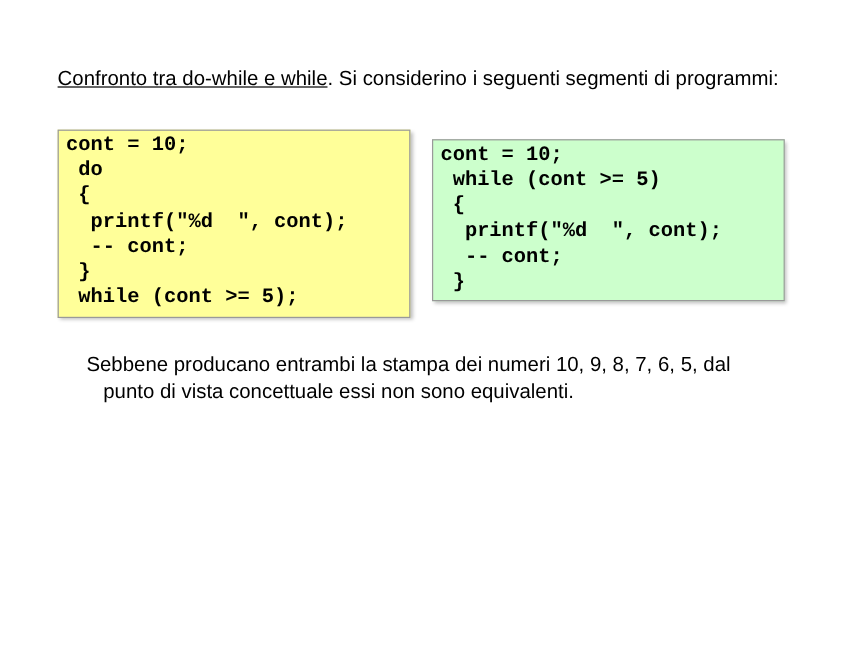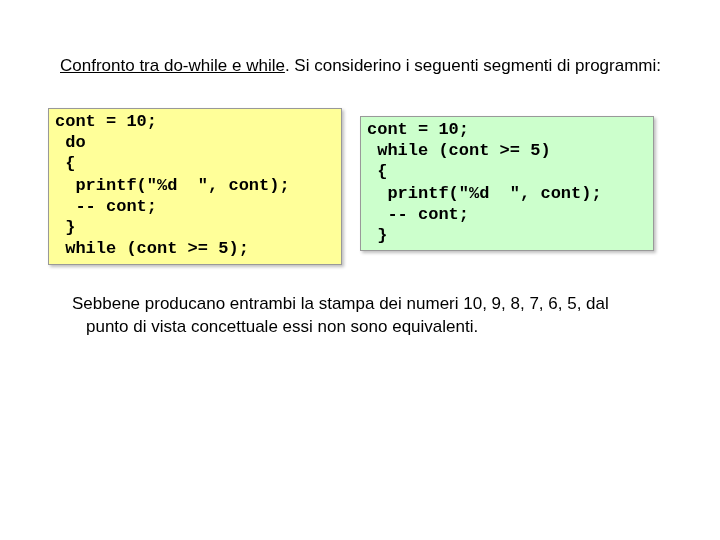--- a/index.html
+++ b/index.html
@@ -9,21 +9,21 @@
     height: 540px;
     background: #ffffff;
     font-family: Arial, Helvetica, sans-serif;
     font-size: 17px;
     color: #000;
   }
   .slide {
     padding: 55px 48px 0 48px;
   }
   .heading {
-    margin: 0 0 30px 12px;
+    margin: 0 0 30px 0;
     line-height: 1.35;
   }
   .heading .underline {
     text-decoration: underline;
   }
   .code-row {
     display: flex;
     gap: 18px;
     margin-bottom: 28px;
     align-items: flex-start;

